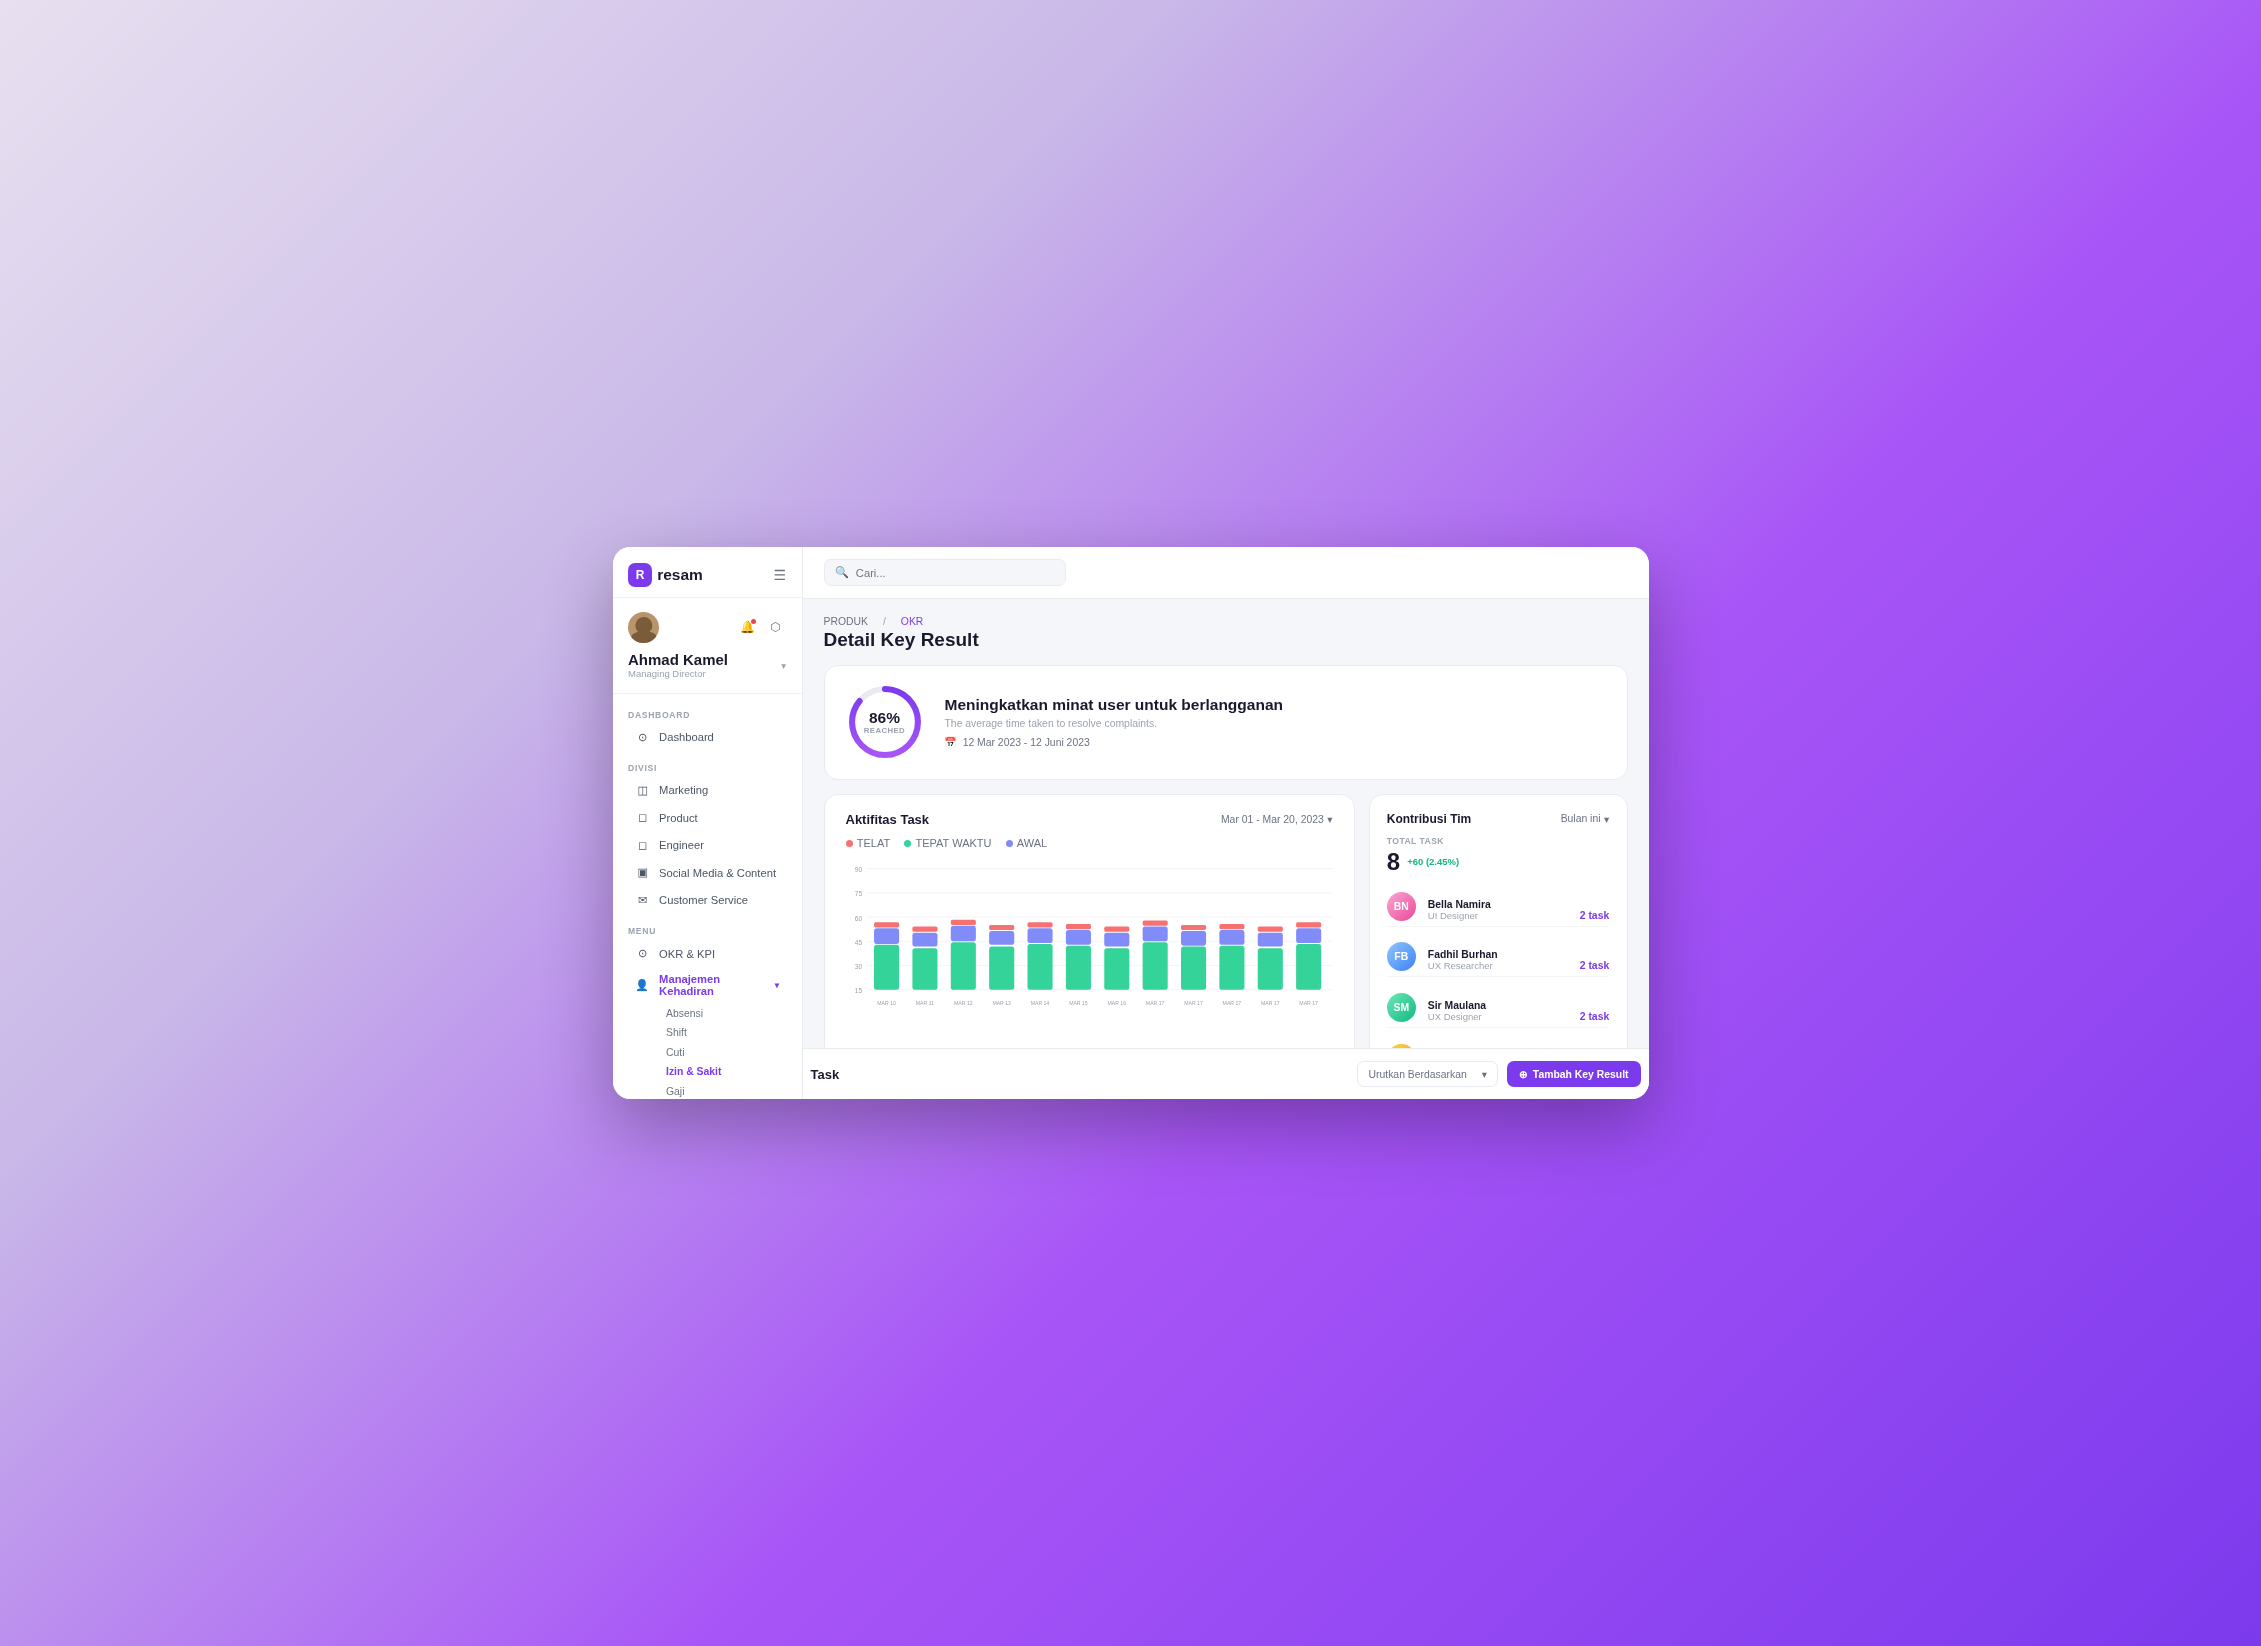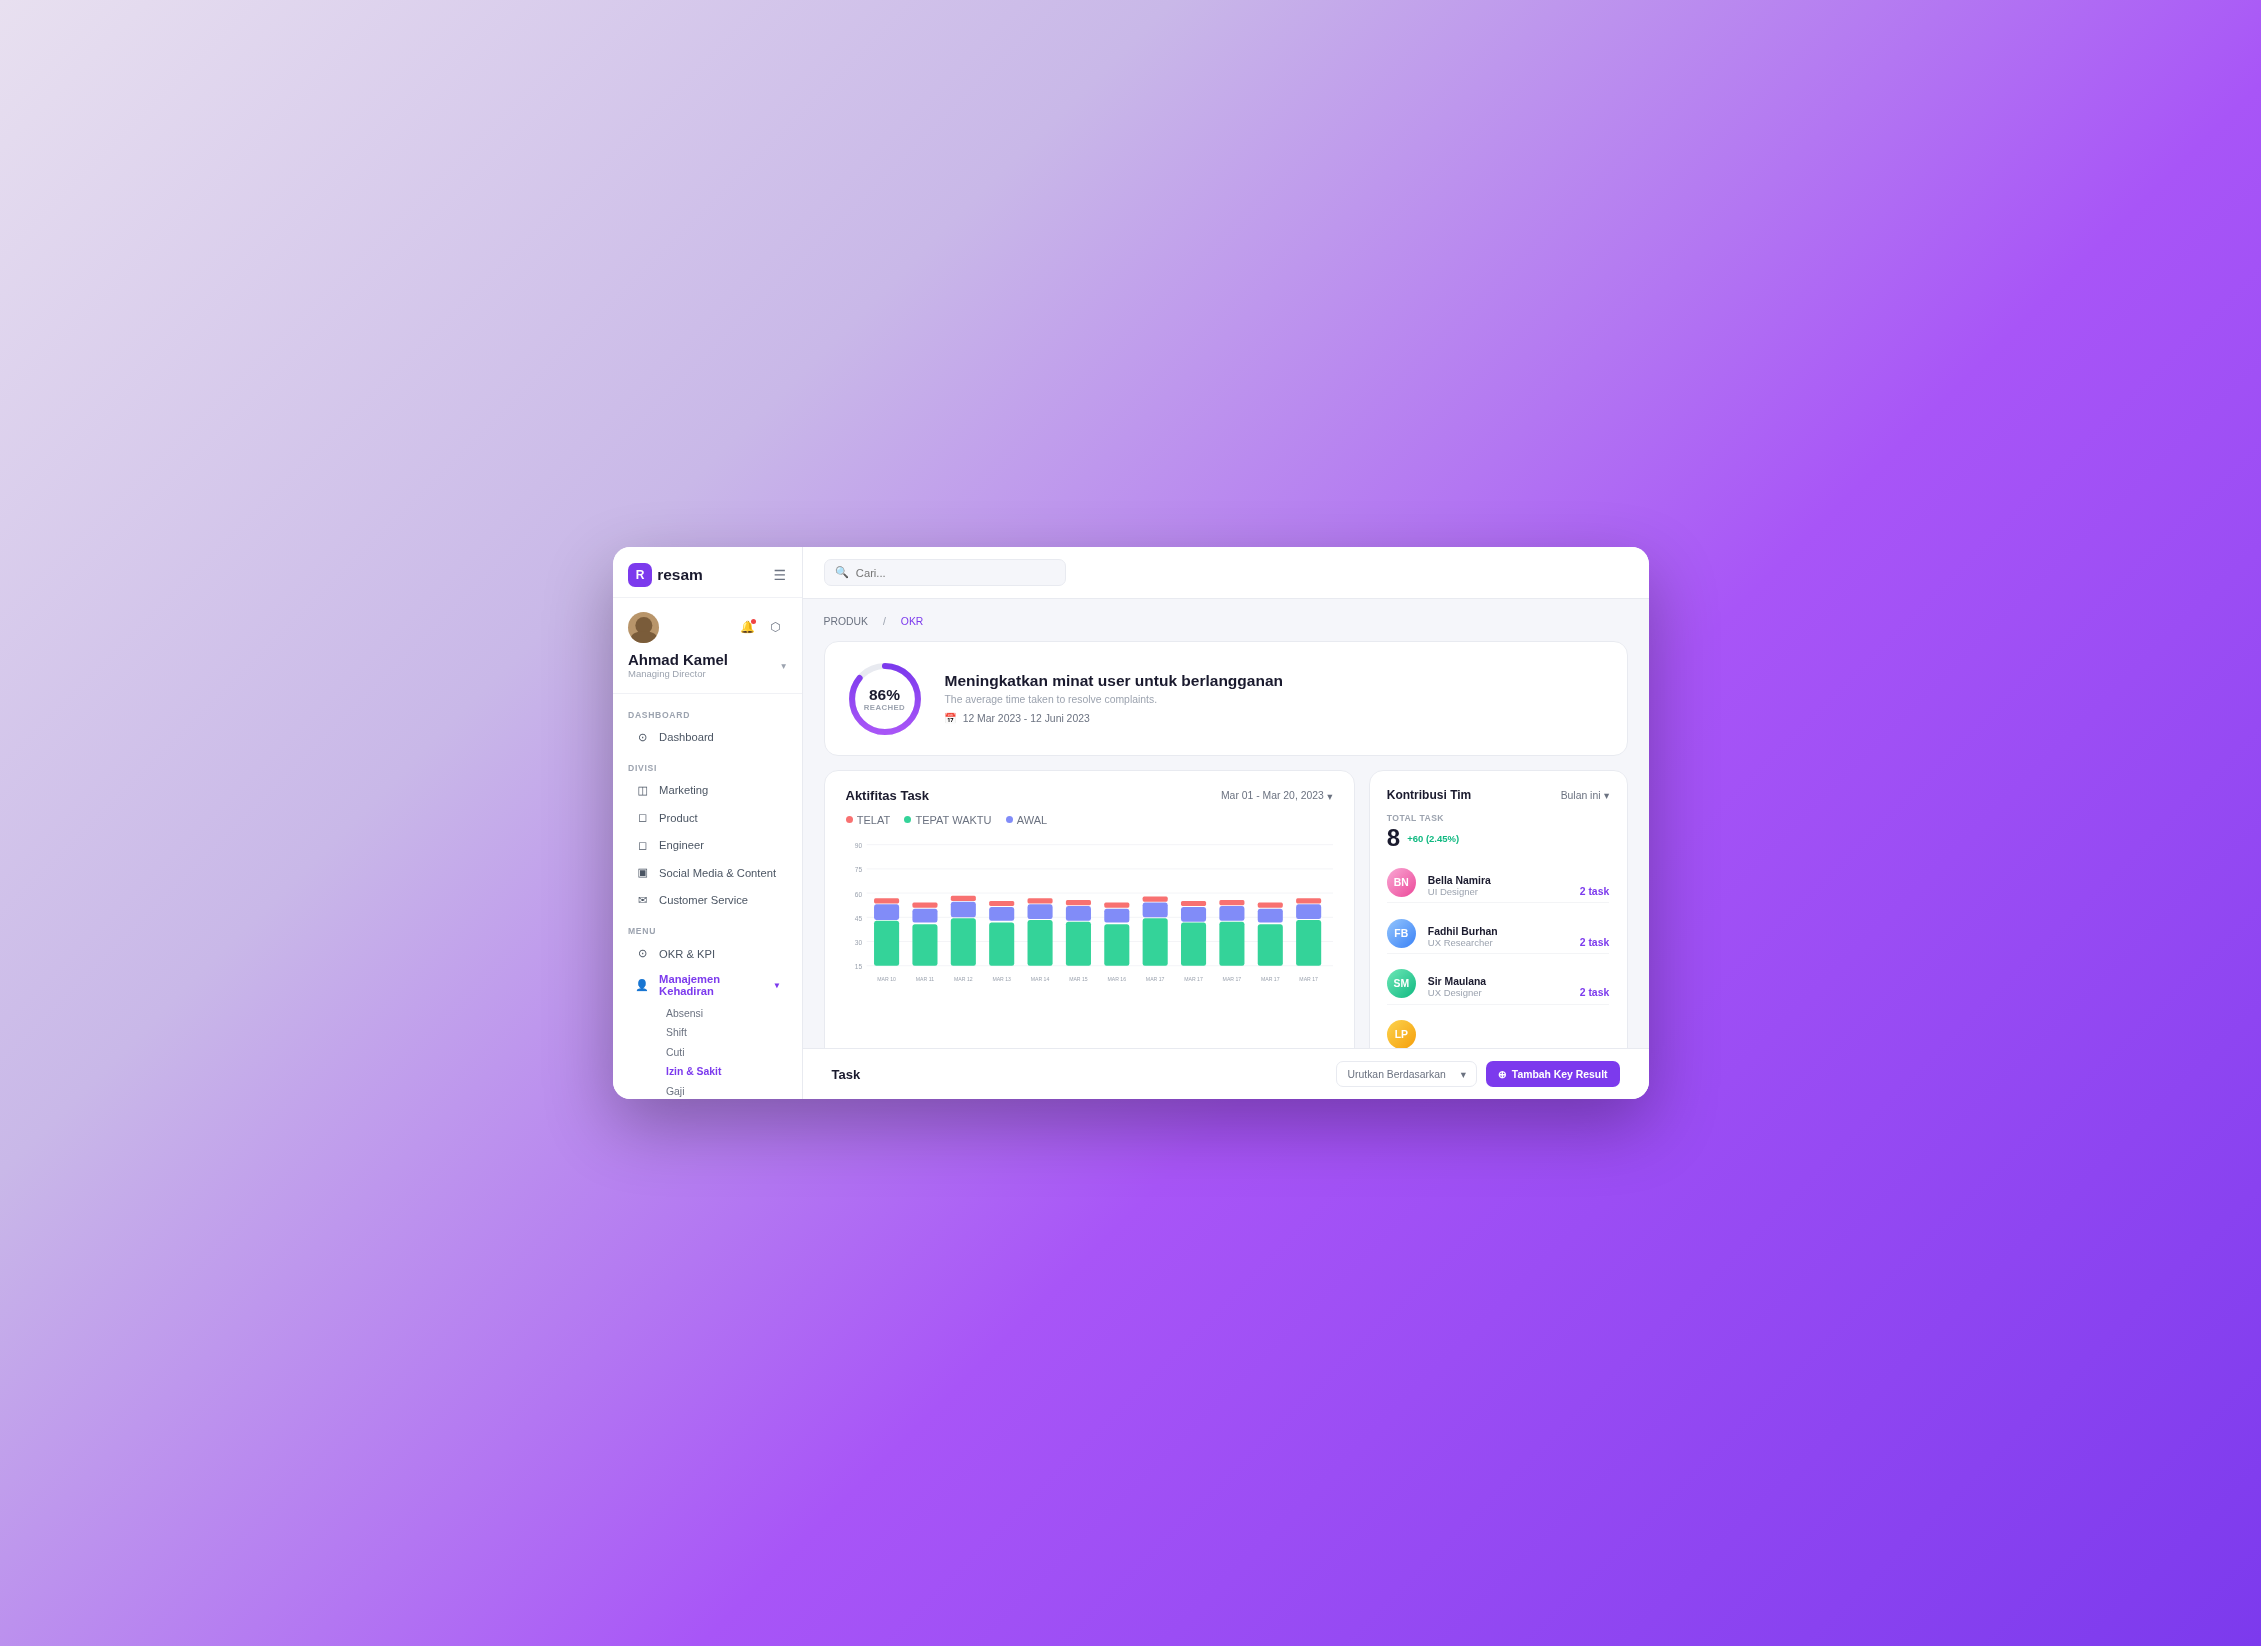--- a/index.html
+++ b/index.html
@@ -444,21 +444,21 @@
     }
     .member-task {
       font-size: 10.4px;
       font-weight: 600;
       color: #7c3aed;
     }
     
     .bottom-bar {
       background: #fff;
       border-top: 0.9px solid #e8eaf0;
-      padding: 12px 29px;
+      padding: 12px 8px;
       display: flex;
       align-items: center;
       justify-content: space-between;
     }
     .bottom-title {
       font-size: 13px;
       font-weight: 700;
       color: #1a1a2e;
     }
     .bottom-actions {
@@ -610,20 +610,21 @@
     </div>
 
     <div class="content-area">
 
       <div>
         <div class="breadcrumb">
           <span class="breadcrumb-item">PRODUK</span>
           <span class="breadcrumb-sep">/</span>
           <span class="breadcrumb-item active">OKR</span>
         </div>
+        <div class="page-title">Detail Key Result</div>
       </div>
 
       <div class="kr-card">
         <div class="progress-ring-container">
           <svg width="78" height="78" viewBox="0 0 90 90">
 
             <circle cx="45" cy="45" r="38" fill="none" stroke="#e8eaf0" stroke-width="7"></circle>
 
             <circle cx="45" cy="45" r="38" fill="none" stroke="url(#progressGrad)" stroke-width="7" stroke-dasharray="205 239" stroke-linecap="round"></circle>
             <defs>

